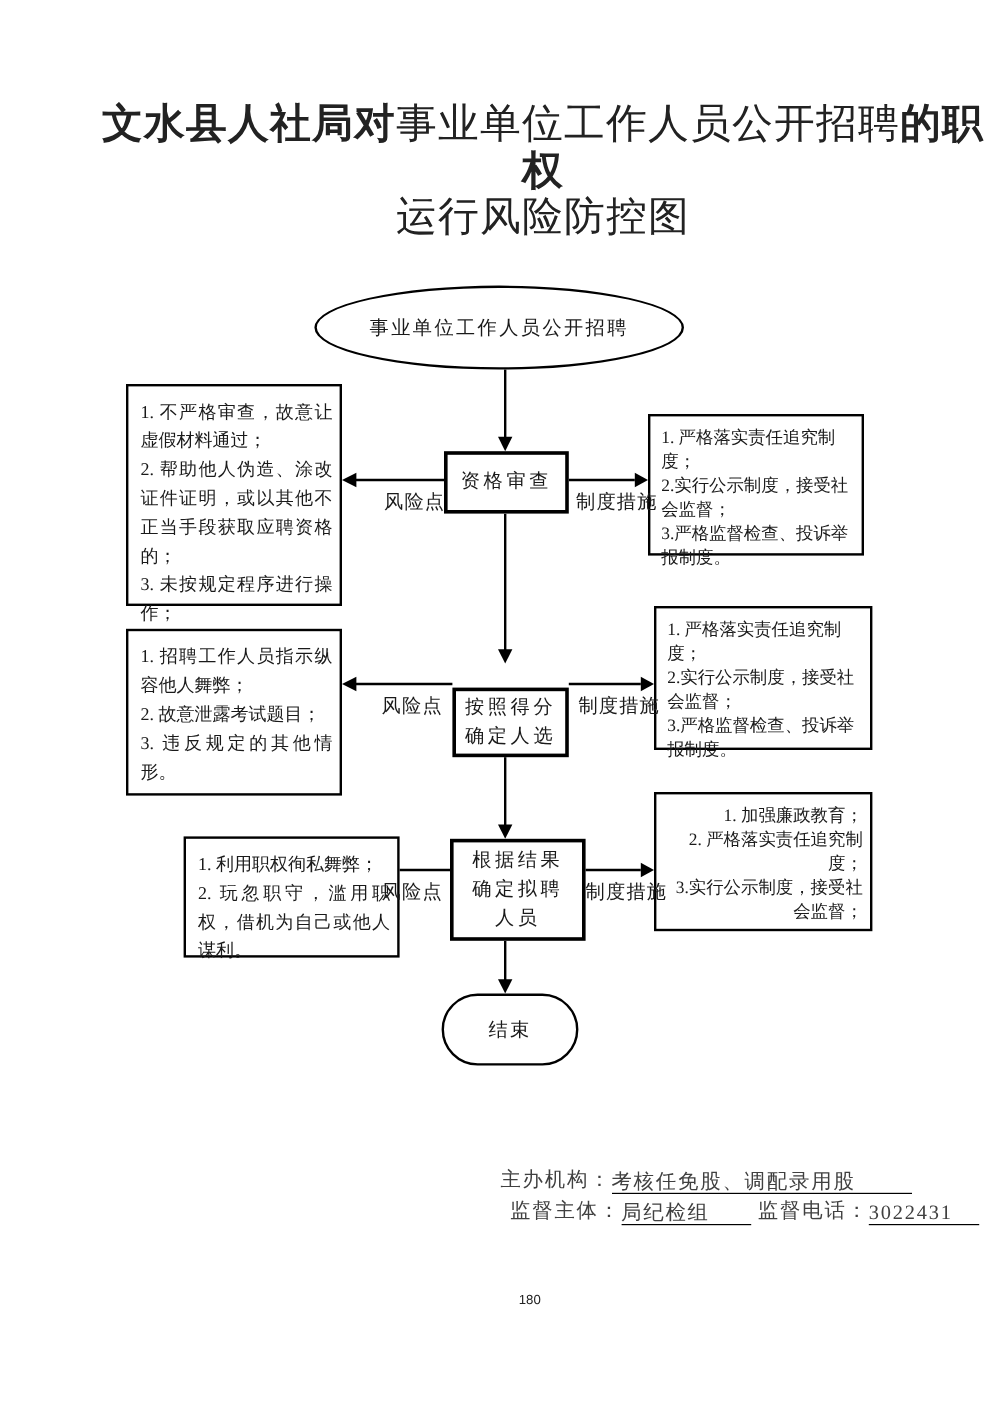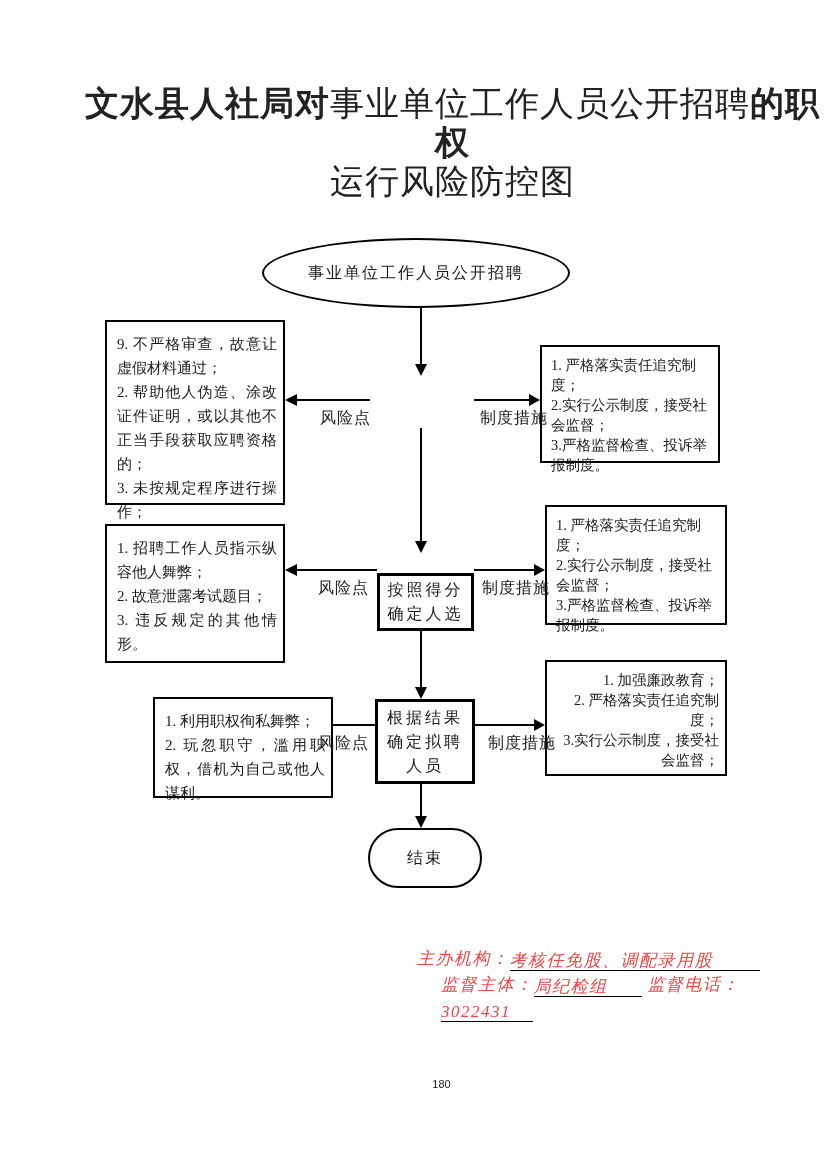--- a/index.html
+++ b/index.html
@@ -36,39 +36,38 @@
   .edge-label{position:absolute;font-size:16px;letter-spacing:1px;white-space:nowrap;}
   
   #start-oval{left:262px;top:238px;width:308px;height:70px;}
   #box-left-1{left:105px;top:320px;width:180px;height:185px;}
   #box-qualification{left:370px;top:376px;width:104px;height:52px;}
   #box-right-1{left:540px;top:345px;width:180px;height:118px;}
   #box-left-2{left:105px;top:524px;width:180px;height:139px;}
   #box-score{left:377px;top:553px;width:97px;height:58px;margin-top:20px;}
   #box-right-2{left:545px;top:505px;width:182px;height:120px;}
   #box-left-3{left:105px;top:697px;width:180px;height:101px;margin-left:48px;}
-  #box-result{left:375px;top:699px;width:100px;height:85px;}
+  #box-result{left:375px;top:699px;width:113px;height:85px;}
   #box-right-3{left:545px;top:660px;width:182px;height:116px;text-align:right;}
   #end-oval{left:368px;top:828px;width:114px;height:60px;}
   #label-risk-1{left:320px;top:408px;}
   #label-measure-1{left:480px;top:408px;}
   #label-risk-2{left:318px;top:578px;}
   #label-measure-2{left:482px;top:578px;}
   #label-risk-3{left:318px;top:733px;}
   #label-measure-3{left:488px;top:733px;}
   
   #connectors{position:absolute;left:0;top:0;width:827px;height:1169px;pointer-events:none;}
   
   .footer{
-    position:absolute;left:417px;top:946px;
-    font-size:17px;line-height:25px;color:#ef4444;
+    position:absolute;left:417px;top:970px;
+    font-size:17px;line-height:25px;color:#404040;
     letter-spacing:1.5px;
-    font-style:italic;
   }
-  .footer .row2{padding-left:8px;margin-top:1px;margin-left:16px;}
+  .footer .row2{padding-left:8px;margin-top:1px;}
   .u{display:inline-block;border-bottom:1.5px solid #000;height:22px;vertical-align:bottom;}
   .u.org{width:250px;}
   .u.sup{width:108px;margin-right:6px;}
   .u.phone{width:92px;}
   .pageno{
     position:absolute;left:0;top:1078px;width:827px;text-align:center;
     padding-left:56px;box-sizing:border-box;
     font-family:"Liberation Sans", sans-serif;font-size:11px;color:#222;
   }
 </style>
@@ -112,24 +111,27 @@
       <line x1="472" y1="725" x2="534" y2="725"></line>
         <polygon points="534,719 534,731 545,725" stroke="none"></polygon>
     </g>
   </svg>
 
   <div id="start-oval" class="shape oval">
     <span class="oval-text">事业单位工作人员公开招聘</span>
   </div>
 
   <div id="box-left-1" class="shape sidebox left">
-    <div class="item">9. 不严格审查，故意让虚假材料通过；</div>
+    <div class="item">1. 不严格审查，故意让虚假材料通过；</div>
     <div class="item">2. 帮助他人伪造、涂改证件证明，或以其他不正当手段获取应聘资格的；</div>
     <div class="item">3. 未按规定程序进行操作；</div>
     <div class="item">4. 刁难申请人，徇私谋利。</div>
+  </div>
+  <div id="box-qualification" class="shape proc">
+    <div class="pline">资格审查</div>
   </div>
   <div id="box-right-1" class="shape sidebox right">
     <div class="item">1. 严格落实责任追究制度；</div>
     <div class="item">2.实行公示制度，接受社会监督；</div>
     <div class="item">3.严格监督检查、投诉举报制度。</div>
   </div>
   <div id="label-risk-1" class="edge-label">风险点</div>
   <div id="label-measure-1" class="edge-label">制度措施</div>
 
   <div id="box-left-2" class="shape sidebox left">

